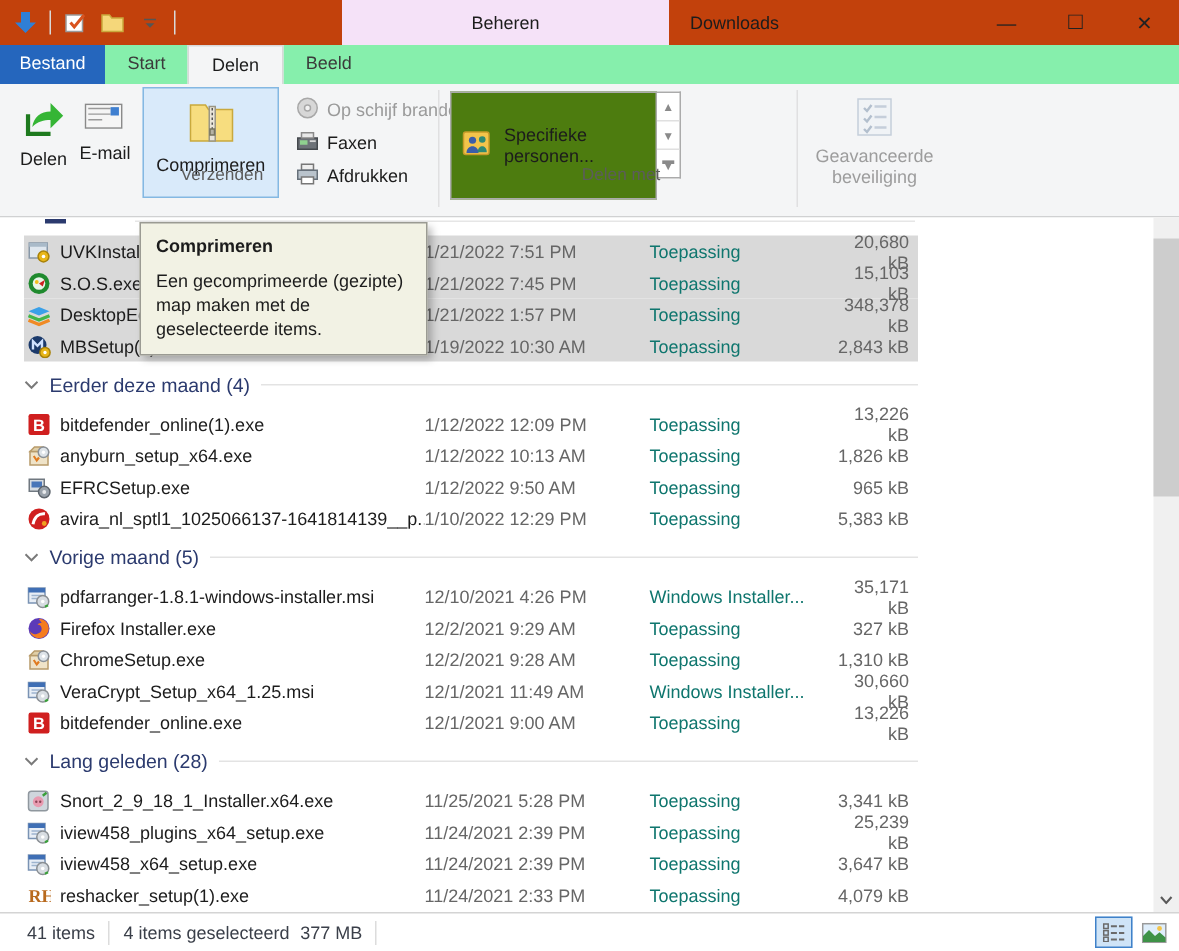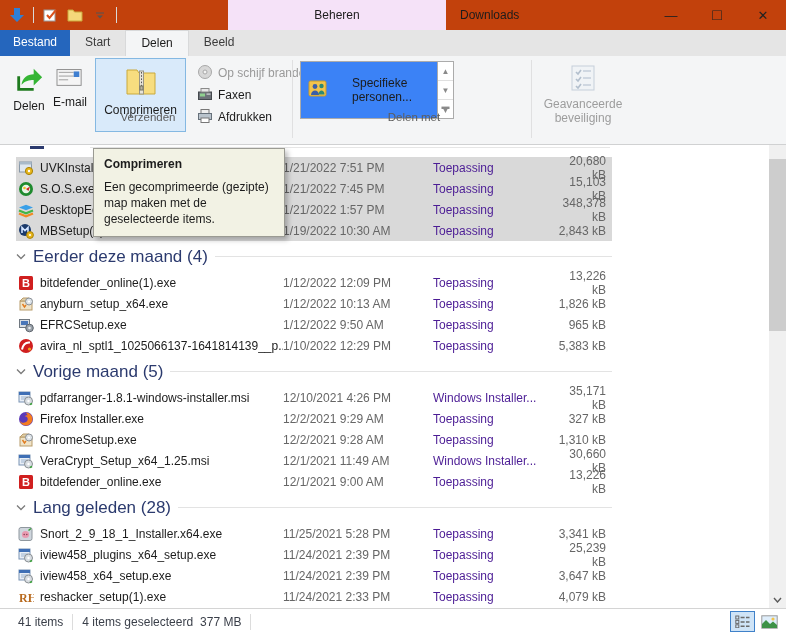--- a/index.html
+++ b/index.html
@@ -10,60 +10,60 @@
   .titlebar { position: absolute; top: 0; left: 0; right: 0; height: 30px; background: #c2410c; }
   .qat { position: absolute; left: 8px; top: 0; height: 30px; display: flex; align-items: center; gap: 7px; }
   .qat-sep { width: 1px; height: 16px; background: #d9d9d9; }
   .qat .qicon { display: flex; align-items: center; justify-content: center; width: 18px; height: 18px; }
   .ctx-highlight { position: absolute; left: 228px; top: 0; width: 218px; height: 30px; background: #f5e2f8; display: flex; align-items: center; justify-content: center; color: #1c1c1c; }
   .win-title { position: absolute; left: 460px; top: 0; height: 30px; line-height: 30px; color: #1c1c1c; }
   .win-controls { position: absolute; right: 0; top: 0; height: 30px; display: flex; }
   .wc { width: 46px; height: 30px; display: flex; align-items: center; justify-content: center; font-size: 13px; color: #222; }
 
   
-  .tabrow { position: absolute; top: 30px; left: 0; right: 0; height: 26px; background: #e5e5e5; }
+  .tabrow { position: absolute; top: 30px; left: 0; right: 0; height: 26px; background: #86efac; }
   .tabs { display: flex; height: 26px; }
   .tab { padding: 0 15px; line-height: 25px; color: #3b3b3b; }
   .tab.file { background: #2566bd; color: #fff; padding: 0 13px; }
   .tab.active { background: #f4f5f6; border: 1px solid #d8d9da; border-bottom: none; color: #1c1c1c; }
   .tab.ctx { position: absolute; left: 228px; width: 218px; text-align: center; padding: 0; border-left: 1px solid #e2d5e4; border-right: 1px solid #e2d5e4; color: #1c1c1c; }
   .ribbon-tools { position: absolute; right: 10px; top: 30px; height: 26px; display: flex; align-items: center; gap: 10px; }
   .help-circle { width: 17px; height: 17px; border-radius: 50%; background: #2f7cd8; color: #fff; font-size: 11px; font-weight: bold; display: flex; align-items: center; justify-content: center; }
 
   
   .ribbon { position: absolute; top: 56px; left: 0; right: 0; height: 89px; background: #f4f5f6; border-bottom: 1px solid #d0d1d2; }
   .bigbtn { position: absolute; top: 3px; display: flex; flex-direction: column; align-items: center; gap: 3px; padding-top: 5px; }
   .bigbtn .blabel { text-align: center; line-height: 1.15; color: #1c1c1c; }
   .bigbtn.hl { background: #d9eafa; border: 1px solid #84b8e2; }
   .smallcol { position: absolute; left: 193px; top: 6px; display: flex; flex-direction: column; }
   .smallbtn { display: flex; align-items: center; gap: 5px; height: 22px; padding: 0 4px; color: #1c1c1c; }
   .smallbtn.disabled { color: #9a9a9a; }
   .grouplabel { position: absolute; bottom: 21px; text-align: center; color: #5c5c5c; font-size: 11.5px; }
   .rib-sep { position: absolute; top: 4px; bottom: 6px; width: 1px; background: #e0e0e1; }
-  .gallery { position: absolute; left: 300px; top: 5px; width: 138px; height: 58px; background: #3b82f6; border: 1px solid #ababab; display: flex; align-items: center; gap: 22px; padding-left: 7px; color: #1c1c1c; }
+  .gallery { position: absolute; left: 300px; top: 5px; width: 138px; height: 72px; background: #4d7c0f; border: 1px solid #ababab; display: flex; align-items: center; gap: 6px; padding-left: 7px; color: #1c1c1c; }
   .gal-arrows { position: absolute; left: 438px; top: 5px; width: 16px; height: 58px; border: 1px solid #ababab; border-left: none; background: #fff; display: flex; flex-direction: column; }
   .gal-arrows .ga { flex: 1; display: flex; align-items: center; justify-content: center; border-bottom: 1px solid #e0e0e0; color: #8a8a8a; font-size: 8px; }
   .gal-arrows .ga:last-child { border-bottom: none; }
 
   
   .listarea { position: absolute; top: 145px; left: 0; right: 0; height: 463px; background: #fff; }
   .clip-frag { position: absolute; left: 30px; top: 1px; width: 14px; height: 3px; background: #2b3a6e; overflow: hidden; }
   .clip-rule { position: absolute; left: 90px; top: 2px; width: 520px; height: 1px; background: #e6e6e6; }
   .list-flow { position: absolute; top: 12px; left: 0; right: 17px; }
   .group-hdr { height: 31px; margin-left: 16px; width: 596px; display: flex; align-items: center; gap: 7px; }
-  .group-hdr .ghl { color: #2b3a6e; font-size: 17px; white-space: nowrap; }
+  .group-hdr .ghl { color: #2b3a6e; font-size: 13px; white-space: nowrap; }
   .group-hdr .rule { flex: 1; height: 1px; background: #e3e3e3; }
   .chev { display: flex; align-items: center; color: #777; }
   .row { height: 21px; margin-left: 16px; width: 596px; display: flex; align-items: center; }
   .row.selected { background: #d9d9d9; }
   .cn { width: 267px; display: flex; align-items: center; gap: 6px; overflow: hidden; white-space: nowrap; padding-left: 2px; }
   .fic { width: 16px; height: 16px; flex: none; display: flex; }
   .fn { color: #1c1c1c; overflow: hidden; }
   .cd { width: 150px; color: #666; }
-  .ct { width: 119px; color: #4c1d95; }
+  .ct { width: 119px; color: #0f766e; }
   .cs { width: 60px; text-align: right; color: #666; padding-right: 6px; }
 
   
   .tooltip { position: absolute; left: 93px; top: 3px; width: 192px; background: #f2f2e4; border: 1px solid #9b9b93; box-shadow: 3px 3px 5px rgba(0,0,0,0.25); padding: 8px 10px 9px 10px; z-index: 5; }
   .tooltip .tt-title { font-weight: bold; color: #1c1c1c; margin-bottom: 9px; }
   .tooltip .tt-body { color: #1c1c1c; line-height: 1.32; }
 
   
   .scrollbar { position: absolute; right: 0; top: 0; width: 17px; height: 463px; background: #f0f0f0; }
   .sb-thumb { position: absolute; left: 0; top: 14px; width: 17px; height: 172px; background: #cdcdcd; }

